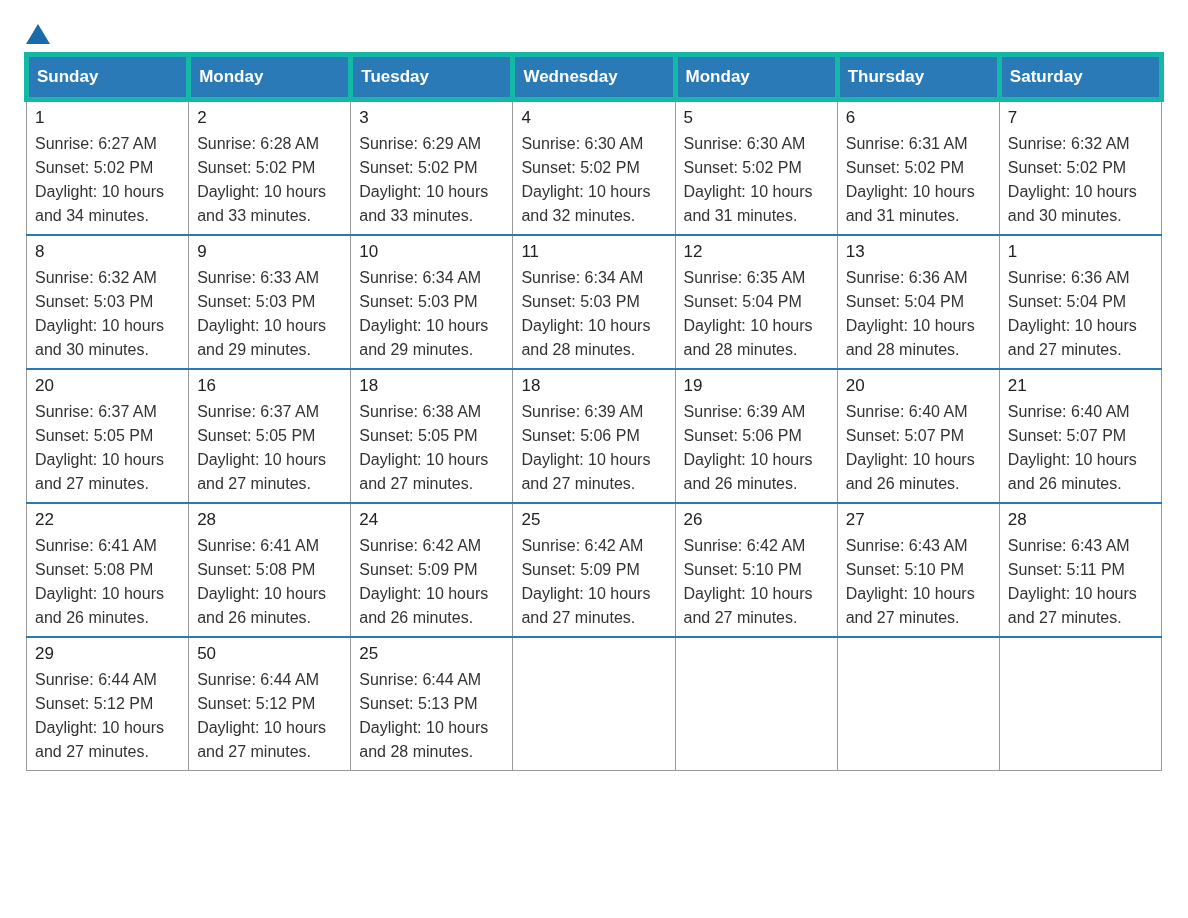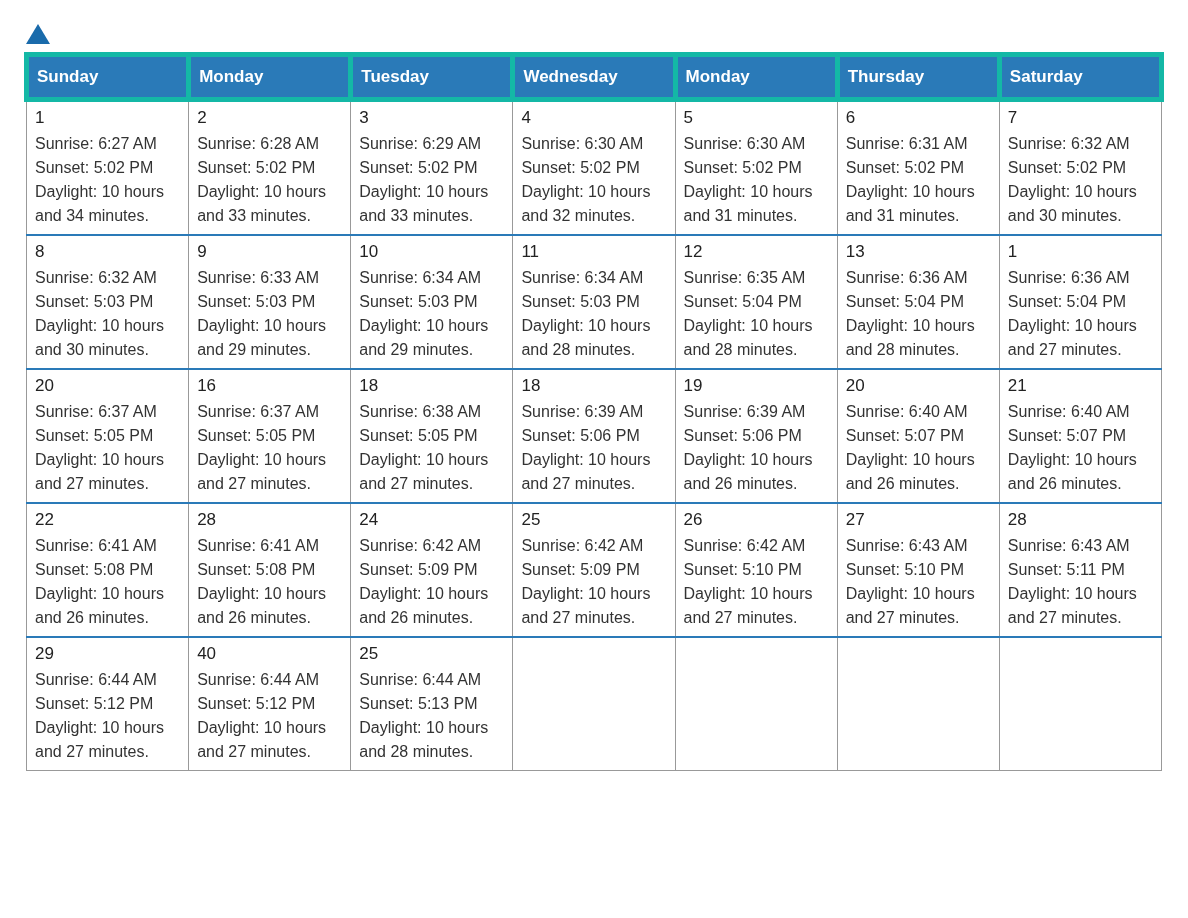--- a/index.html
+++ b/index.html
@@ -235,21 +235,21 @@
           <div class="day-number">28</div>
           <div class="day-info">Sunrise: 6:43 AM<br>Sunset: 5:11 PM<br>Daylight: 10 hours and 27 minutes.</div>
         </td>
       </tr>
       <tr class="row-divider">
         <td>
           <div class="day-number">29</div>
           <div class="day-info">Sunrise: 6:44 AM<br>Sunset: 5:12 PM<br>Daylight: 10 hours and 27 minutes.</div>
         </td>
         <td>
-          <div class="day-number">40</div>
+          <div class="day-number">50</div>
           <div class="day-info">Sunrise: 6:44 AM<br>Sunset: 5:12 PM<br>Daylight: 10 hours and 27 minutes.</div>
         </td>
         <td>
           <div class="day-number">25</div>
           <div class="day-info">Sunrise: 6:44 AM<br>Sunset: 5:13 PM<br>Daylight: 10 hours and 28 minutes.</div>
         </td>
         <td class="empty-cell"></td>
         <td class="empty-cell"></td>
         <td class="empty-cell"></td>
         <td class="empty-cell"></td>

